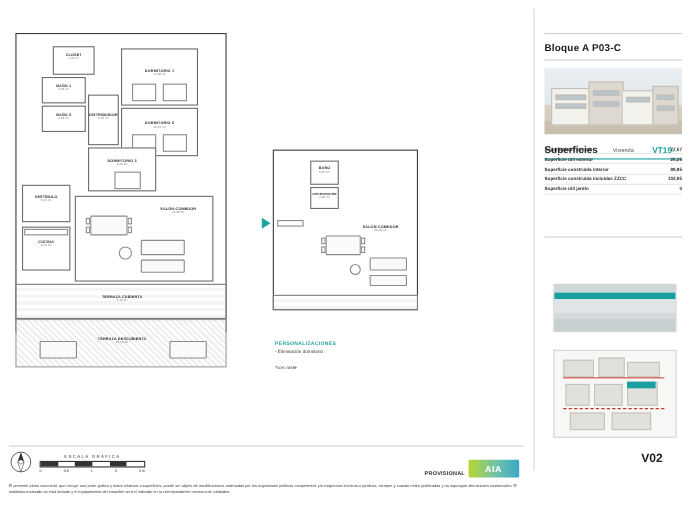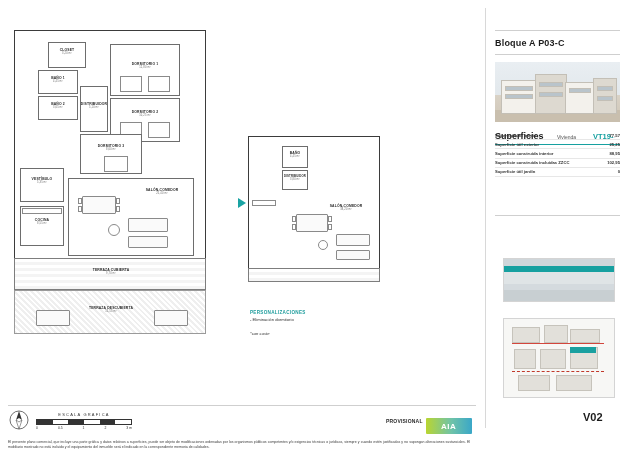--- a/index.html
+++ b/index.html
@@ -76,21 +76,21 @@
   .north{position:absolute;left:8px;top:409px;width:22px;height:22px;}
 
   
   .legal{
     position:absolute;left:8px;top:440px;width:462px;
     font-size:3.5px;line-height:1.45;color:#3a3a3a;text-align:justify;
   }
 
   
   .provisional{
-    position:absolute;left:386px;top:418px;display:flex;align-items:flex-start;gap:3px;
+    position:absolute;left:386px;top:418px;display:flex;align-items:flex-end;gap:3px;
   }
   .provisional .txt{font-size:5px;font-weight:bold;color:#2b2b2b;letter-spacing:.2px;}
   .aia{
     width:46px;height:16px;background:linear-gradient(90deg,#b9d531 0%,#6fc3a8 55%,#3aa7c8 100%);
     border-radius:1px;display:flex;align-items:center;justify-content:center;
   }
   .aia span{font-size:8px;font-weight:bold;color:#fff;letter-spacing:.5px;}
 
   
   .rp{position:absolute;left:495px;top:0;width:135px;height:465px;}

